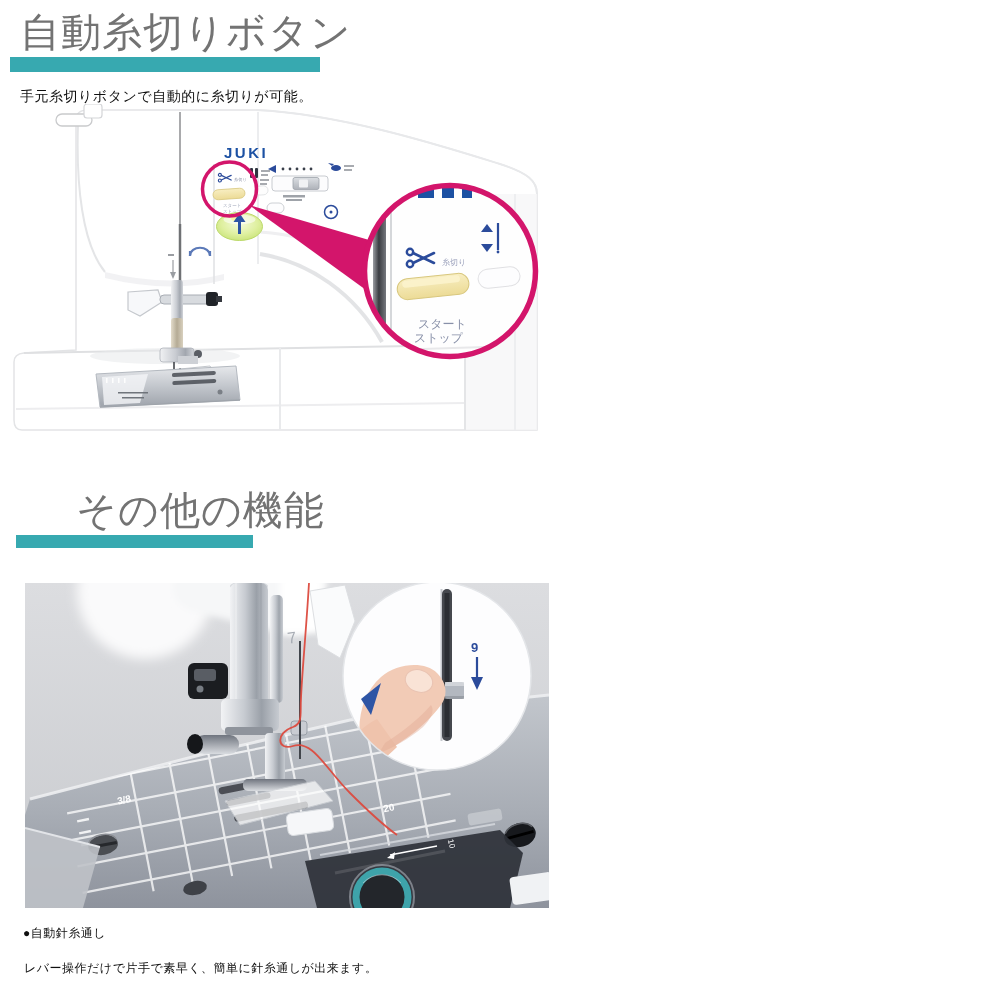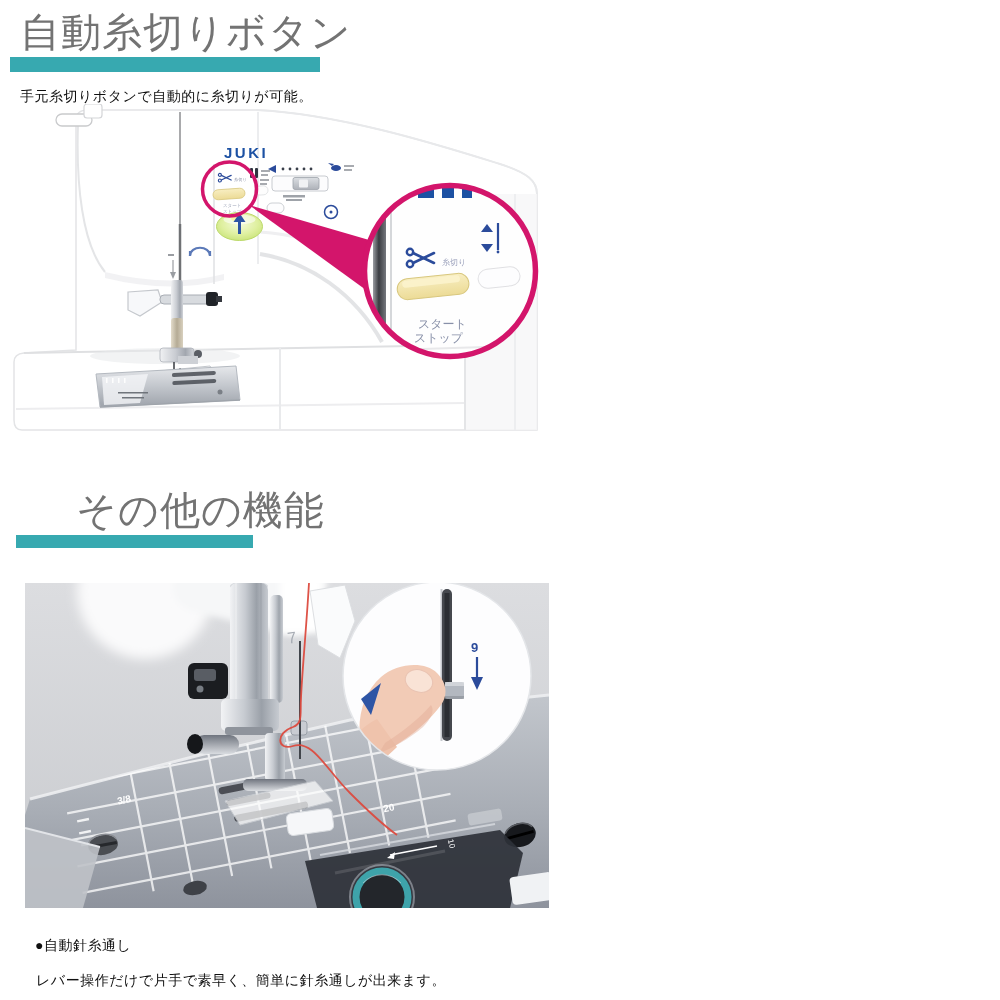--- a/index.html
+++ b/index.html
@@ -12,21 +12,21 @@
     width:1000px;height:1000px;background:#ffffff;position:relative;overflow:hidden;
     font-family:"Liberation Sans","DejaVu Sans",sans-serif;
   }
   .abs{position:absolute;}
   .sec-title{
     color:#737373;font-size:40px;font-weight:500;letter-spacing:1px;
     white-space:nowrap;margin:0;line-height:1.2;
   }
   .title-bar{height:15px;background:var(--teal-bar);}
   .body-text{color:#101010;font-size:14px;letter-spacing:.5px;white-space:nowrap;margin:0;}
-  .small-text{color:#101010;font-size:14px;letter-spacing:.5px;white-space:nowrap;margin:16px;}
+  .small-text{color:#101010;font-size:12px;letter-spacing:.5px;white-space:nowrap;margin:4px;}
   figure{margin:0;padding:0;}
   svg text{font-family:"Liberation Sans","DejaVu Sans",sans-serif;}
   .magenta-stroke{stroke:var(--magenta-highlight);}
   .magenta-fill{fill:var(--magenta-highlight);}
   .juki-logo{fill:var(--juki-blue);font-weight:bold;}
   .navy{fill:var(--navy-icon);}
   .navy-stroke{stroke:var(--navy-icon);}
 </style>
 </head>
 <body>

